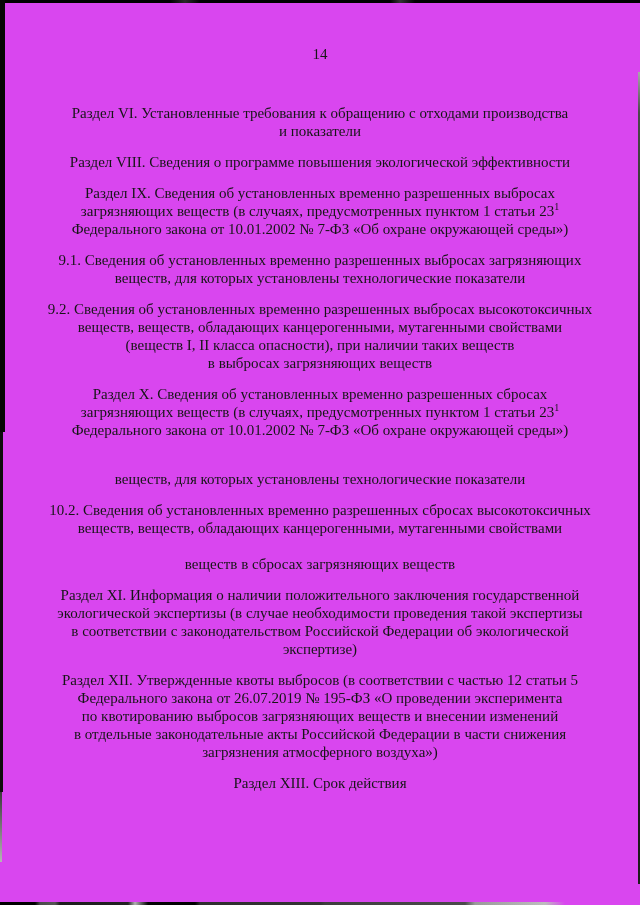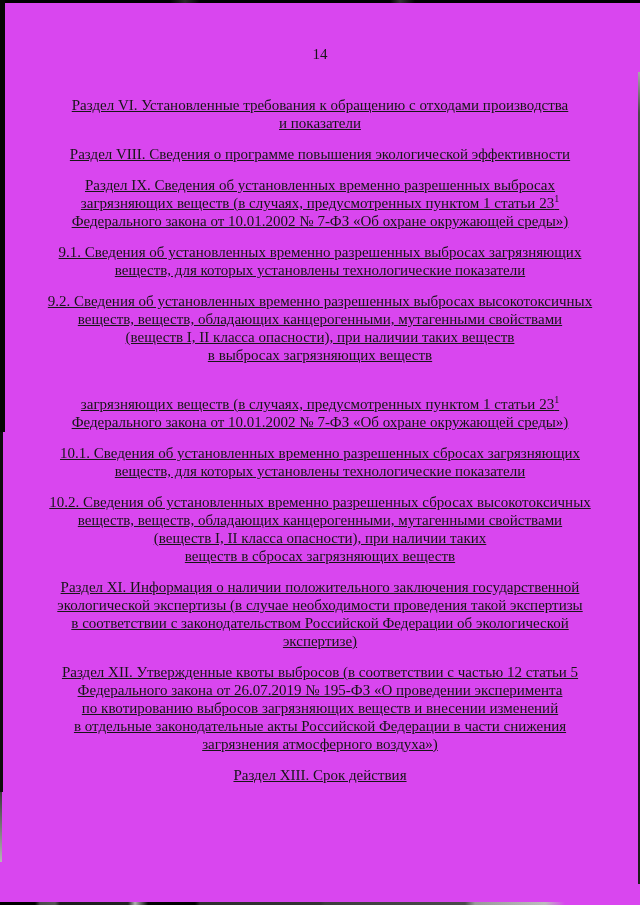--- a/index.html
+++ b/index.html
@@ -57,22 +57,21 @@
   }
   .content {
     width: 560px;
     margin: 0 auto;
     padding-top: 33px;
     text-align: center;
     font-size: 15px;
     line-height: 18px;
   }
   .para {
-    margin: 0 0 13px 0;
-    text-decoration: underline;
+    margin: 8px 0 13px 0;
   }
   .para span.line {
     white-space: nowrap;
   }
   .para sup {
     font-size: 10px;
     line-height: 0;
     vertical-align: super;
   }
 </style>
@@ -88,20 +87,20 @@
   <div class="edge-bottom"></div>
 
   <div class="page-number">14</div>
 
   <div class="content" id="content">
       <p class="para"><span class="line">Раздел VI. Установленные требования к обращению с отходами производства</span><br><span class="line">и показатели</span></p>
       <p class="para"><span class="line">Раздел VIII. Сведения о программе повышения экологической эффективности</span></p>
       <p class="para"><span class="line">Раздел IX. Сведения об установленных временно разрешенных выбросах</span><br><span class="line">загрязняющих веществ (в случаях, предусмотренных пунктом 1 статьи 23<sup>1</sup></span><br><span class="line">Федерального закона от 10.01.2002 № 7-ФЗ «Об охране окружающей среды»)</span></p>
       <p class="para"><span class="line">9.1. Сведения об установленных временно разрешенных выбросах загрязняющих</span><br><span class="line">веществ, для которых установлены технологические показатели</span></p>
       <p class="para"><span class="line">9.2. Сведения об установленных временно разрешенных выбросах высокотоксичных</span><br><span class="line">веществ, веществ, обладающих канцерогенными, мутагенными свойствами</span><br><span class="line">(веществ I, II класса опасности), при наличии таких веществ</span><br><span class="line">в выбросах загрязняющих веществ</span></p>
-      <p class="para"><br><span class="line">загрязняющих веществ (в случаях, предусмотренных пунктом 1 статьи 23<sup>1</sup></span><br><span class="line">Федерального закона от 10.01.2002 № 7-ФЗ «Об охране окружающей среды»)</span></p>
-      <p class="para"><span class="line">10.1. Сведения об установленных временно разрешенных сбросах загрязняющих</span><br><span class="line">веществ, для которых установлены технологические показатели</span></p>
-      <p class="para"><span class="line">10.2. Сведения об установленных временно разрешенных сбросах высокотоксичных</span><br><span class="line">веществ, веществ, обладающих канцерогенными, мутагенными свойствами</span><br><span class="line">(веществ I, II класса опасности), при наличии таких</span><br><span class="line">веществ в сбросах загрязняющих веществ</span></p>
+      <p class="para"><span class="line">Раздел X. Сведения об установленных временно разрешенных сбросах</span><br><span class="line">загрязняющих веществ (в случаях, предусмотренных пунктом 1 статьи 23<sup>1</sup></span><br><span class="line">Федерального закона от 10.01.2002 № 7-ФЗ «Об охране окружающей среды»)</span></p>
+      <p class="para"><br><span class="line">веществ, для которых установлены технологические показатели</span></p>
+      <p class="para"><span class="line">10.2. Сведения об установленных временно разрешенных сбросах высокотоксичных</span><br><span class="line">веществ, веществ, обладающих канцерогенными, мутагенными свойствами</span><br><br><span class="line">веществ в сбросах загрязняющих веществ</span></p>
       <p class="para"><span class="line">Раздел XI. Информация о наличии положительного заключения государственной</span><br><span class="line">экологической экспертизы (в случае необходимости проведения такой экспертизы</span><br><span class="line">в соответствии с законодательством Российской Федерации об экологической</span><br><span class="line">экспертизе)</span></p>
       <p class="para"><span class="line">Раздел XII. Утвержденные квоты выбросов (в соответствии с частью 12 статьи 5</span><br><span class="line">Федерального закона от 26.07.2019 № 195-ФЗ «О проведении эксперимента</span><br><span class="line">по квотированию выбросов загрязняющих веществ и внесении изменений</span><br><span class="line">в отдельные законодательные акты Российской Федерации в части снижения</span><br><span class="line">загрязнения атмосферного воздуха»)</span></p>
       <p class="para"><span class="line">Раздел XIII. Срок действия</span></p>
     </div>
 </div>
 
 </body></html>

